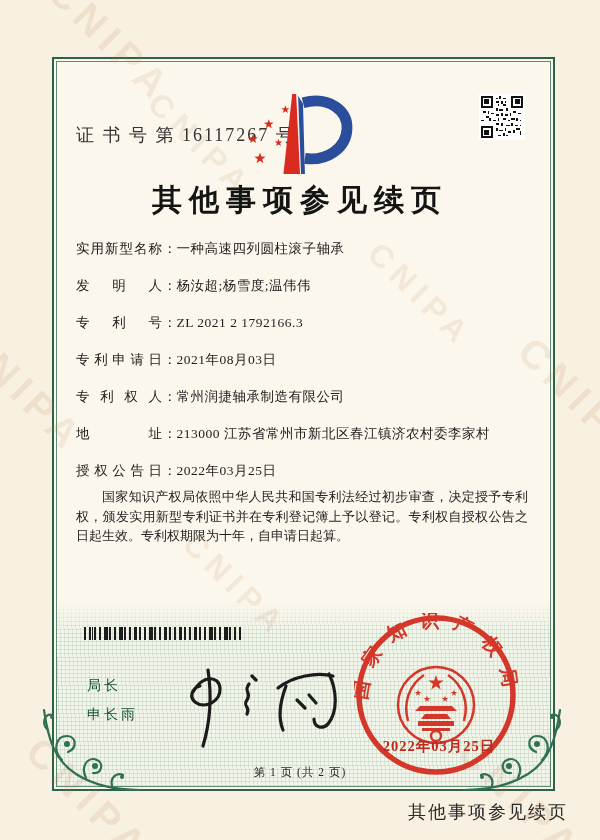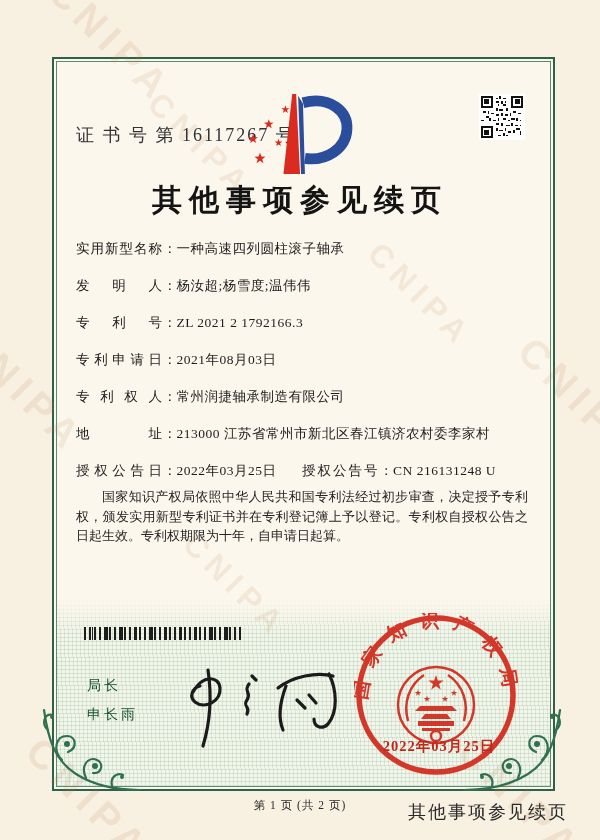--- a/index.html
+++ b/index.html
@@ -83,21 +83,21 @@
   }
   .signature { position:absolute; left:175px; top:648px; width:180px; height:105px; z-index:5; }
   .seal { position:absolute; left:354px; top:613px; width:164px; height:164px; z-index:5; }
   .seal-date {
     position:absolute; left:360px; top:737px; width:158px; z-index:6;
     text-align:center; font-size:14.5px; letter-spacing:1px;
     color:#c2271c; font-weight:bold;
   }
   .page-footer {
     position:absolute; left:0; width:600px; top:765px; z-index:4;
-    text-align:center; font-size:11.5px; color:#2a2a2a; letter-spacing:1px;margin-top:33px;
+    text-align:center; font-size:11.5px; color:#2a2a2a; letter-spacing:1px;
   }
   .corner { position:absolute; width:108px; height:92px; z-index:6; }
   .corner-left { left:36px; top:708px; }
   .corner-right { left:460px; top:708px; transform:scaleX(-1); }
   .continuation {
     position:absolute; left:0; width:568px; top:800px; z-index:4;
     text-align:right; font-size:18px; color:#2a2a2a; letter-spacing:2px;
   }
 </style>
 </head>
@@ -172,23 +172,20 @@
   <span class="flabel">专利申请日</span><span class="fcolon">：</span><span class="fvalue">2021年08月03日</span>
 </div>
 <div class="field-row" style="top:388px">
   <span class="flabel">专利权人</span><span class="fcolon">：</span><span class="fvalue">常州润捷轴承制造有限公司</span>
 </div>
 <div class="field-row" style="top:425px">
   <span class="flabel">地址</span><span class="fcolon">：</span><span class="fvalue">213000 江苏省常州市新北区春江镇济农村委李家村</span>
 </div>
 <div class="field-row" style="top:462px">
   <span class="flabel">授权公告日</span><span class="fcolon">：</span><span class="fvalue">2022年03月25日</span>
-  <span class="grant-right">
-    <span class="glabel">授权公告号</span><span>：</span><span class="fvalue">CN 216131248 U</span>
-  </span>
 </div>
 
 <div class="body-text">
   <p>国家知识产权局依照中华人民共和国专利法经过初步审查，决定授予专利权，颁发实用新型专利证书并在专利登记簿上予以登记。专利权自授权公告之日起生效。专利权期限为十年，自申请日起算。</p>
 </div>
 
 <div class="barcode"></div>
 
 <div class="director">
   <div>局长</div>

